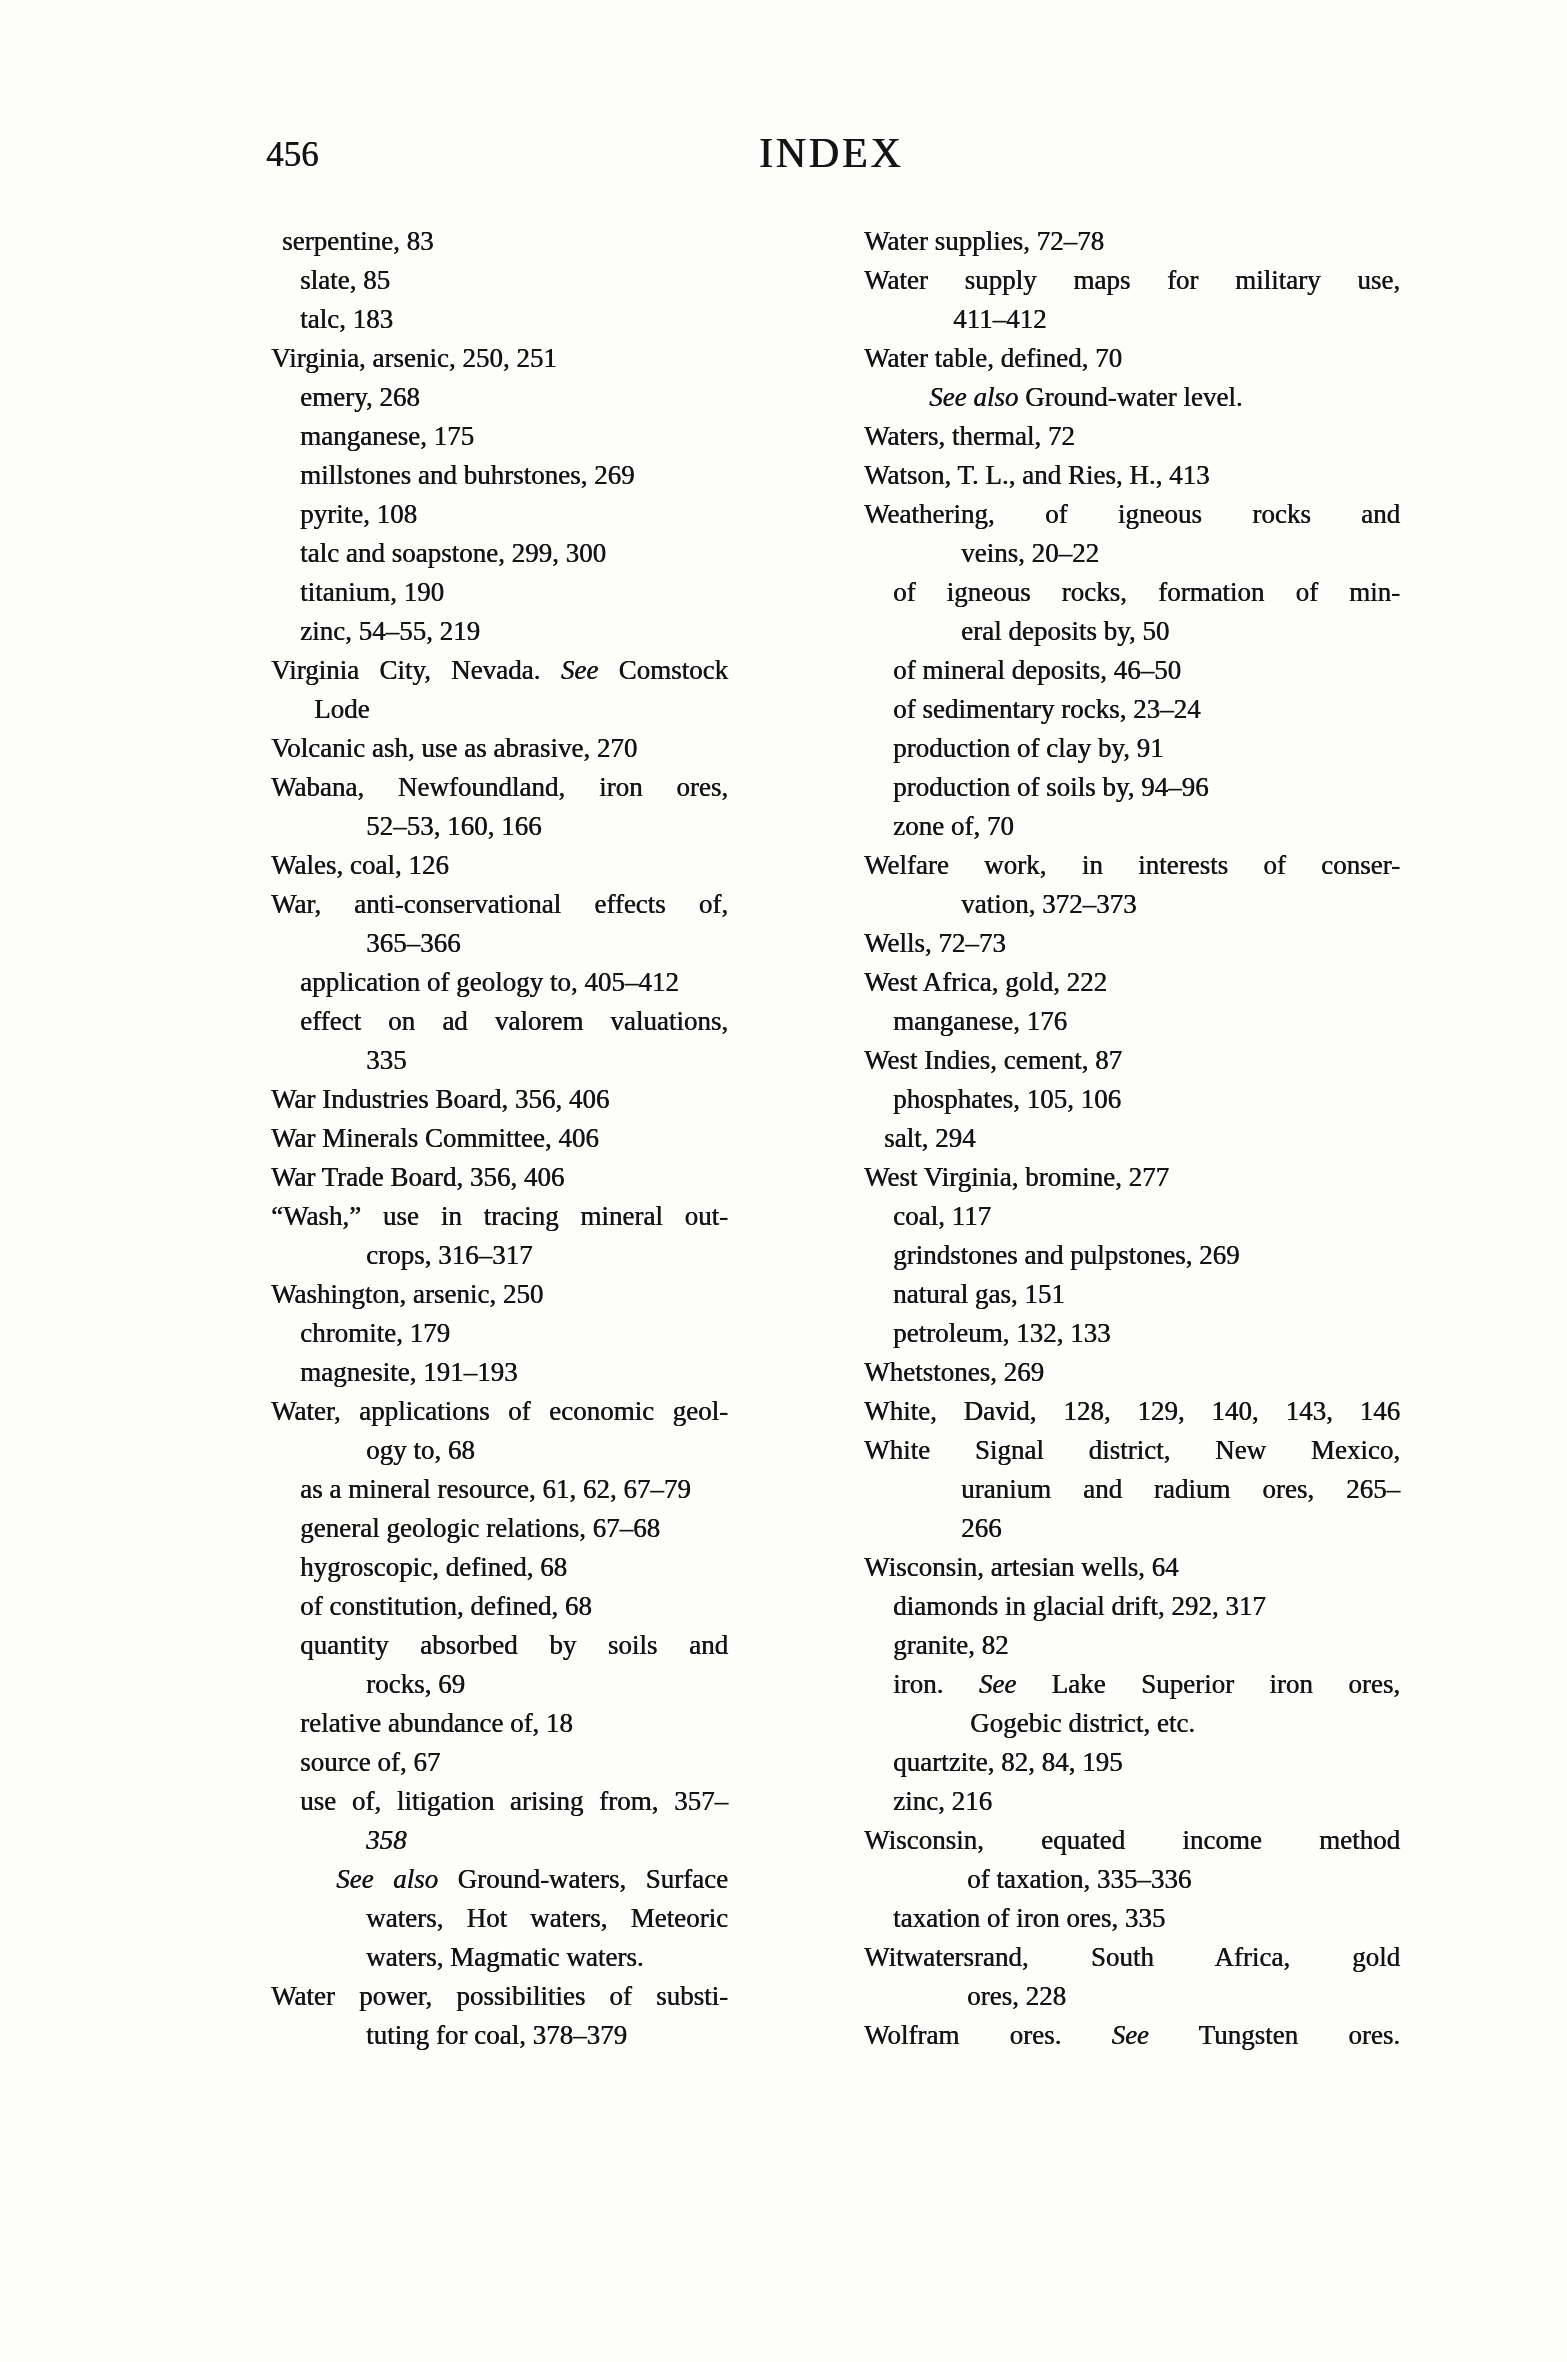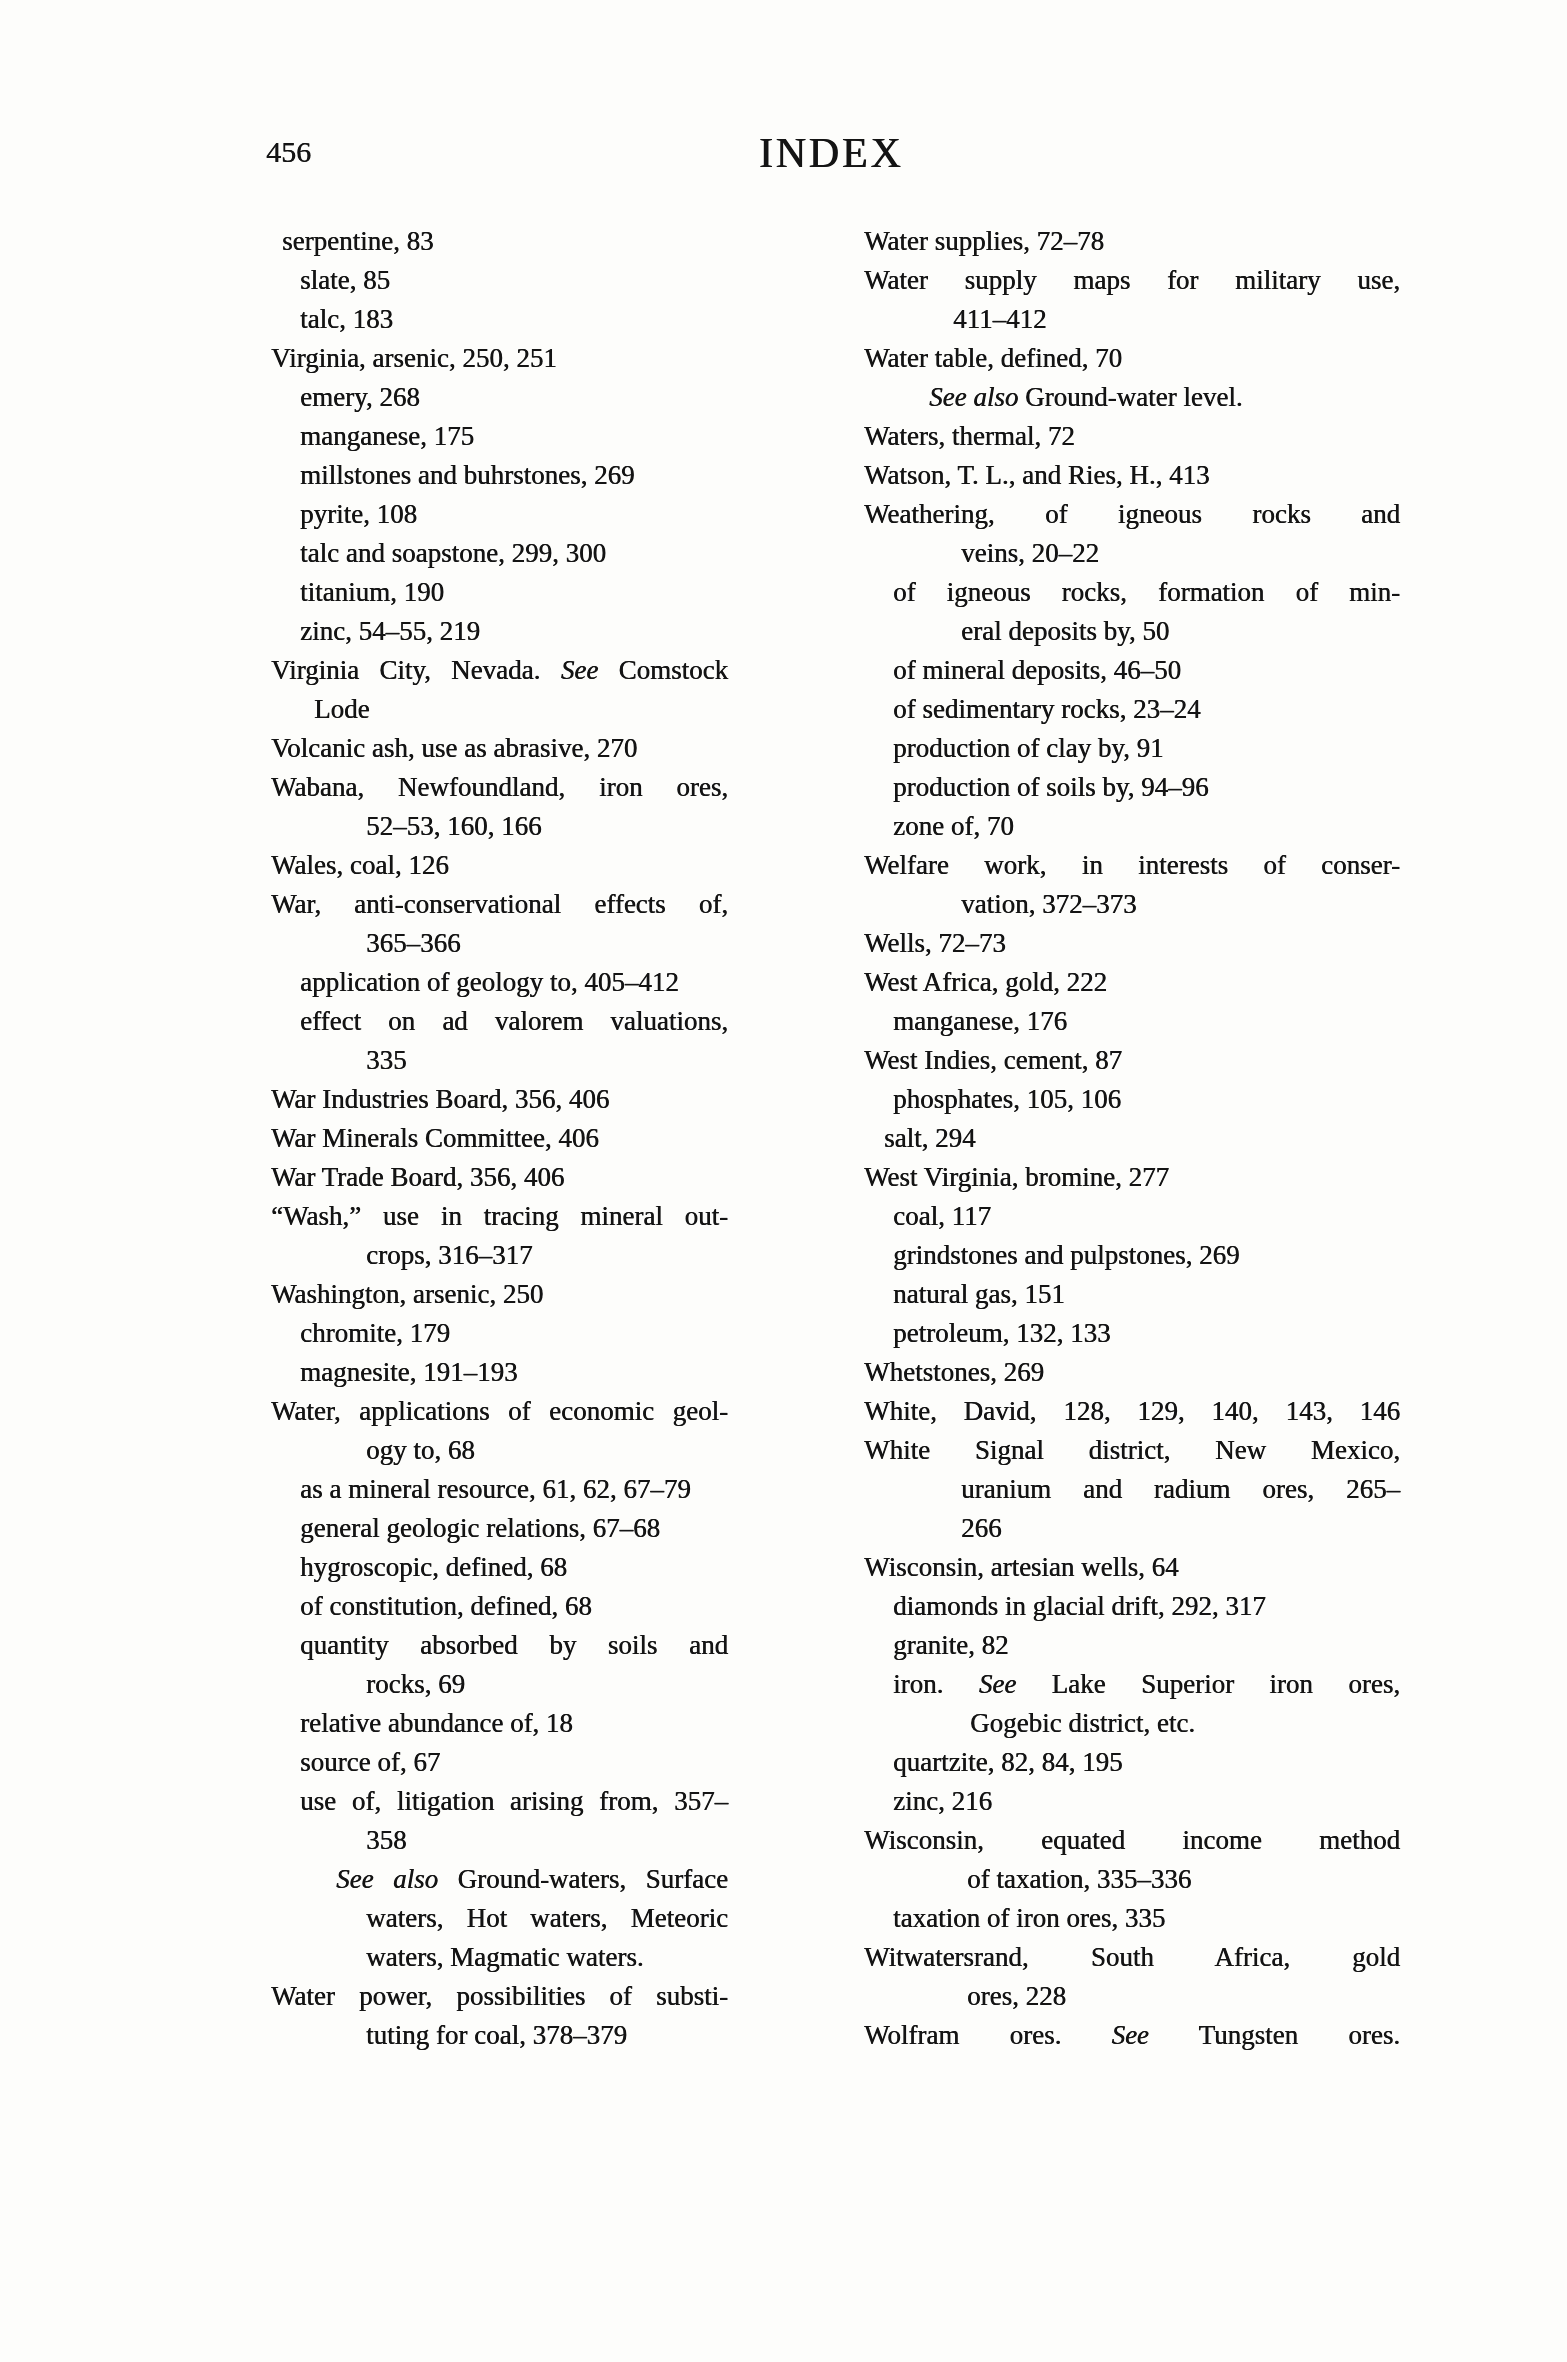--- a/index.html
+++ b/index.html
@@ -10,21 +10,21 @@
     margin:0 auto;
     background:#fdfdfb;
     font-family:"Liberation Serif","DejaVu Serif",serif;
     color:#141414;
     overflow:hidden;
   }
   .pagenum{
     position:absolute;
     left:266px;
     top:135px;
-    font-size:30px;
+    font-size:35px;
     text-shadow:0.6px 0 0 currentColor;
     text-align:center;
   }
   .title{
     position:absolute;
     left:831px;
     top:129px;
     transform:translateX(-50%);
     font-size:42px;
     letter-spacing:2.8px;
@@ -88,21 +88,21 @@
       <div class="line" style="margin-left: 95px;"><span>ogy to, 68</span></div>
       <div class="line" style="margin-left: 29px;"><span>as a mineral resource, 61, 62, 67–79</span></div>
       <div class="line" style="margin-left: 29px;"><span>general geologic relations, 67–68</span></div>
       <div class="line" style="margin-left: 29px;"><span>hygroscopic, defined, 68</span></div>
       <div class="line" style="margin-left: 29px;"><span>of constitution, defined, 68</span></div>
       <div class="line j" style="margin-left: 29px;"><span>quantity absorbed by soils and</span></div>
       <div class="line" style="margin-left: 95px;"><span>rocks, 69</span></div>
       <div class="line" style="margin-left: 29px;"><span>relative abundance of, 18</span></div>
       <div class="line" style="margin-left: 29px;"><span>source of, 67</span></div>
       <div class="line j" style="margin-left: 29px;"><span>use of, litigation arising from, 357–</span></div>
-      <div class="line" style="margin-left: 95px;"><span>358</span></div>
+      <div class="line" style="margin-left: 95px; font-style: italic;"><span>358</span></div>
       <div class="line j" style="margin-left: 65px;"><span class="it">See also</span><span> Ground-waters, Surface</span></div>
       <div class="line j" style="margin-left: 95px;"><span>waters, Hot waters, Meteoric</span></div>
       <div class="line" style="margin-left: 95px;"><span>waters, Magmatic waters.</span></div>
       <div class="line j"><span>Water power, possibilities of substi-</span></div>
       <div class="line" style="margin-left: 95px;"><span>tuting for coal, 378–379</span></div>
     </div>
   <div class="col right">
       <div class="line"><span>Water supplies, 72–78</span></div>
       <div class="line j"><span>Water supply maps for military use,</span></div>
       <div class="line" style="margin-left: 89px;"><span>411–412</span></div>

